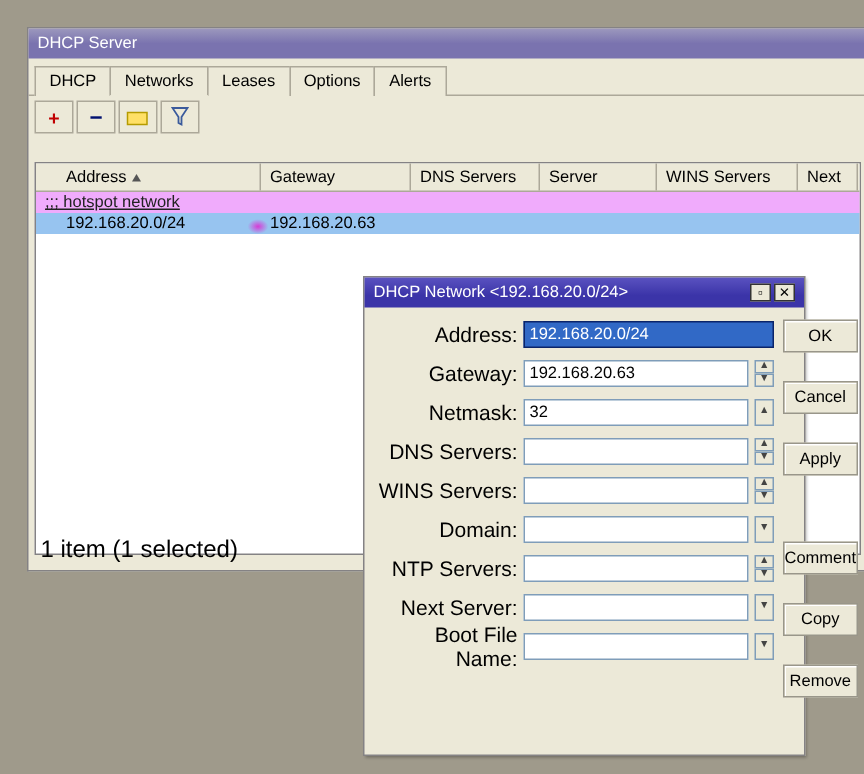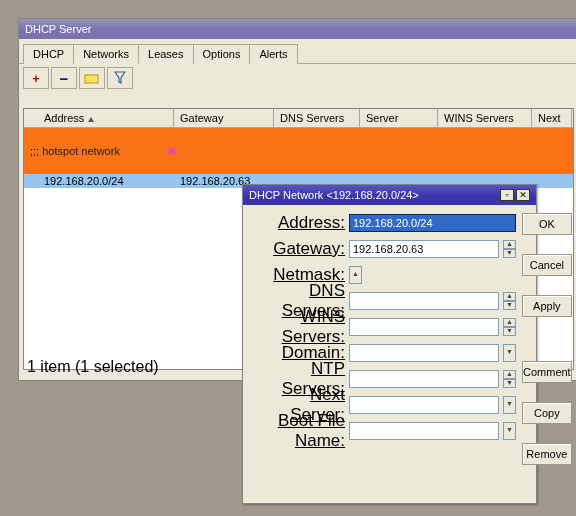--- a/index.html
+++ b/index.html
@@ -94,24 +94,25 @@
   .c3 { width: 86px; }
   .c4 { width: 78px; }
   .c5 { width: 94px; }
   .c6 { width: 40px; }
   .tri {
     display:inline-block; width:0; height:0;
     border-left:3px solid transparent; border-right:3px solid transparent;
     border-bottom:5px solid #555; margin-left:4px;
   }
   .grow-comment {
-    background: #f97316;
-    padding: 17px 6px;
+    background: #f0abfc;
+    padding: 1px 6px;
     font-size: 11px;
     color: #222;
+    text-decoration: underline;
   }
   .grow-sel {
     display: flex;
     background: #97c4f0;
     color: #000;
   }
   .gcell { padding: 1px 6px; font-size: 11px; overflow:hidden; white-space:nowrap;}
   .status {
     position: absolute;
     bottom: 4px; left: 8px;
@@ -154,22 +155,21 @@
   .frow {
     display: flex;
     align-items: center;
     margin-bottom: 6px;
     height: 20px;
     gap: 4px;
   }
   .flabel {
     width: 94px;
     text-align: right;
-    font-size: 17px;
-    text-decoration: underline;
+    font-size: 14px;
   }
   .finput {
     flex: 1;
     height: 18px;
     border: 1px solid #7f9db9;
     background: #fff;
     padding: 1px 3px;
     font-size: 11px;
     min-width: 0;
   }
@@ -281,20 +281,21 @@
       <div class="frow">
         <div class="flabel">Gateway:</div>
         <input class="finput" value="192.168.20.63" style="">
         <div class="spin">
             <div>▲</div>
             <div>▼</div>
           </div>
       </div>
       <div class="frow">
         <div class="flabel">Netmask:</div>
+        <input class="finput" value="32" style="">
         <div class="spin">
             <div style="height:18px;line-height:14px;">▲</div>
           </div>
       </div>
       <div class="frow">
         <div class="flabel">DNS Servers:</div>
         <input class="finput" value="" style="">
         <div class="spin">
             <div>▲</div>
             <div>▼</div>

